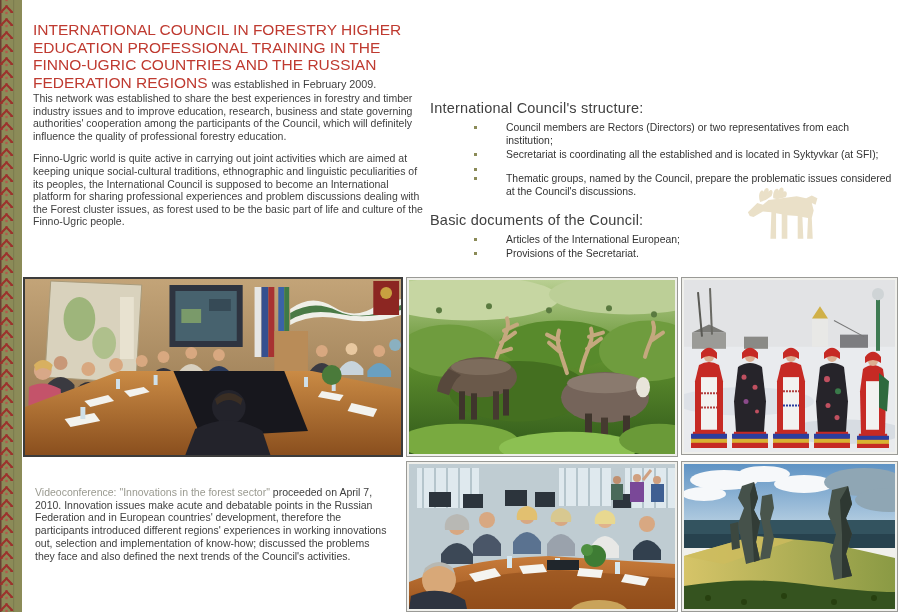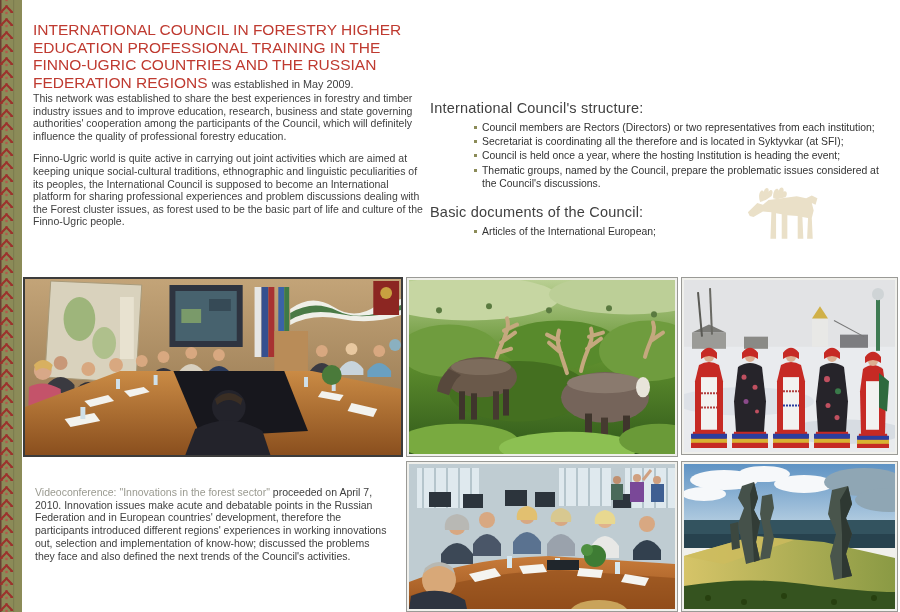--- a/index.html
+++ b/index.html
@@ -17,21 +17,21 @@
   .title .suffix{font-size:10.8px;color:#3e3e3e;}
   
   .intro{position:absolute;left:33px;top:92px;width:392px;font-size:10.5px;line-height:12.6px;}
   .intro p{margin:0 0 10px 0;}
   
   .right-col{position:absolute;left:430px;top:100px;width:465px;}
   .section-heading{
     font-size:14.5px;font-weight:400;color:#404040;margin:0 0 5px 0;letter-spacing:.2px;
   }
   .bullet-list{margin:0 0 0 44px;padding:0;list-style:none;font-size:10.4px;line-height:13.2px;color:#333;}
-  .bullet-list li{display:flex;margin:0 0 1px 0;}
+  .bullet-list li{display:flex;margin:0 0 1px 0;gap:24px;}
   .bullet{flex:0 0 auto;width:3px;height:3px;background:#8b8b58;margin:5px 5px 0 0;}
   .docs-block{margin-top:14px;}
   
   .moose{position:absolute;left:746px;top:186px;width:94px;height:68px;}
   
   .photo{position:absolute;box-sizing:border-box;background:#f0f0ec;}
   .photo svg{display:block;width:100%;height:100%;}
   .frame-light{border:1px solid #9a9a96;padding:2px;}
   .frame-dark{border:2px solid #3c3c3c;padding:0;}
   .ph1{left:23px;top:277px;width:380px;height:180px;}
@@ -59,53 +59,56 @@
         <rect x="5.3" y="5.3" width="2.4" height="2.4" fill="#9c322c"></rect>
         <rect x="5.3" y="-1.2" width="2.4" height="2.4" fill="#b05a4a"></rect>
         <rect x="5.3" y="11.8" width="2.4" height="2.4" fill="#b05a4a"></rect>
         <rect x="13.2" y="0" width="1" height="13" fill="#7a7a4c"></rect>
       </pattern>
     </defs>
     <rect width="22" height="612" fill="url(#orn)"></rect>
   </svg>
 </div>
 
-<h1 class="title"><span>INTERNATIONAL COUNCIL IN FORESTRY HIGHER EDUCATION PROFESSIONAL TRAINING IN THE FINNO-UGRIC COUNTRIES AND THE RUSSIAN FEDERATION REGIONS</span> <span class="suffix">was established in May 2009.</span></h1>
+<h1 class="title"><span>INTERNATIONAL COUNCIL IN FORESTRY HIGHER EDUCATION PROFESSIONAL TRAINING IN THE FINNO-UGRIC COUNTRIES AND THE RUSSIAN FEDERATION REGIONS</span> <span class="suffix">was established in February 2009.</span></h1>
 
 <div class="intro">
   <p>This network was established to share the best experiences in forestry and timber industry issues and to improve education, research, business and state governing authorities' cooperation among the participants of the Council, which will definitely influence the quality of professional forestry education.</p>
   <p>Finno-Ugric world is quite active in carrying out joint activities which are aimed at keeping unique social-cultural traditions, ethnographic and linguistic peculiarities of its peoples, the International Council is supposed to become an International platform for sharing professional experiences and problem discussions dealing with the Forest cluster issues, as forest used to be the basic part of life and culture of the Finno-Ugric people.</p>
 </div>
 
 <div class="right-col">
   <h2 class="section-heading">International Council's structure:</h2>
   <ul class="bullet-list">
     <li>
         <span class="bullet"></span>
         <span>Council members are Rectors (Directors) or two representatives from each institution;</span>
       </li>
     <li>
         <span class="bullet"></span>
-        <span>Secretariat is coordinating all the therefore and is located in Syktyvkar (at SFI);</span>
+        <span>Secretariat is coordinating all the established and is located in Syktyvkar (at SFI);</span>
       </li>
     <li>
         <span class="bullet"></span>
-        <span>Council is held once a year, where the hosting Institution is heading the event;</span>
       </li>
     <li>
         <span class="bullet"></span>
         <span>Thematic groups, named by the Council, prepare the problematic issues considered at the Council's discussions.</span>
       </li>
   </ul>
   <div class="docs-block">
     <h2 class="section-heading">Basic documents of the Council:</h2>
     <ul class="bullet-list">
       <li>
           <span class="bullet"></span>
           <span>Articles of the International European;</span>
+        </li>
+      <li>
+          <span class="bullet"></span>
+          <span>Provisions of the Secretariat.</span>
         </li>
     </ul>
   </div>
 </div>
 
 <div class="moose">
   <svg viewBox="0 0 100 70" preserveAspectRatio="none">
     <g fill="#eae0c8">
       <path d="M4,32 L2,28 L12,18 L18,20 L24,15 L54,11 L64,13 L70,10 L76,13 L74,20 L70,18 L72,26 L70,34 L71,56 L65,56 L66,34 L60,33 L61,56 L55,56 L55,32 L44,31 L44,56 L38,56 L38,30 L32,29 L32,56 L26,56 L27,28 L18,27 L8,33 Z"></path>
       <path d="M15,17 C12,9 16,2 19,6 C20,1 25,1 24,6 C27,2 30,5 27,11 L21,15 Z"></path>

